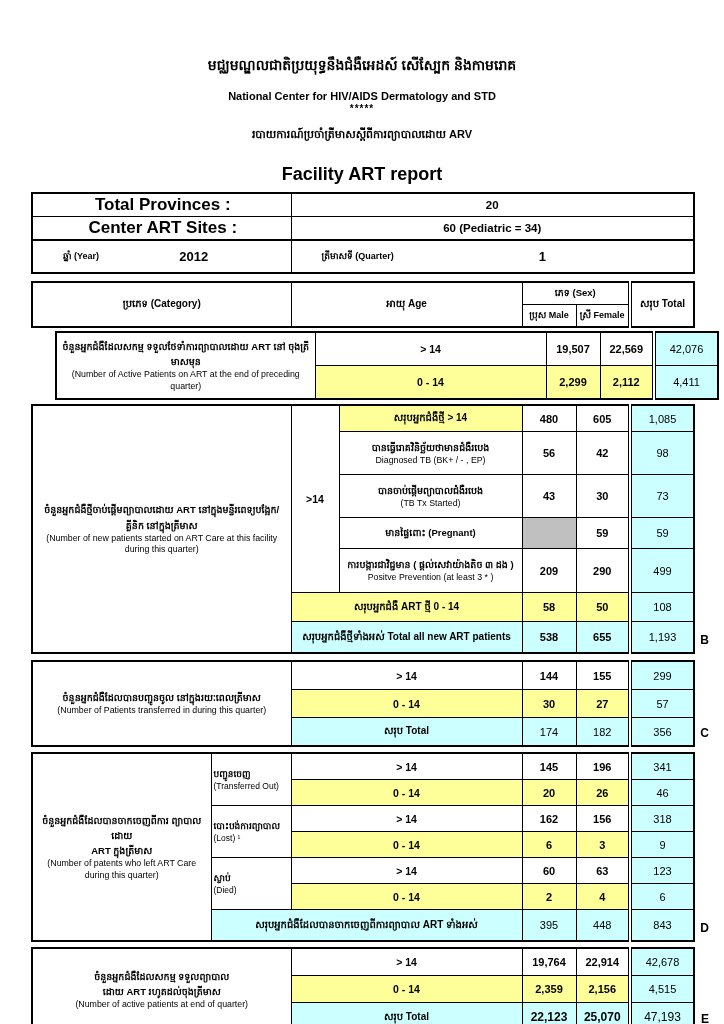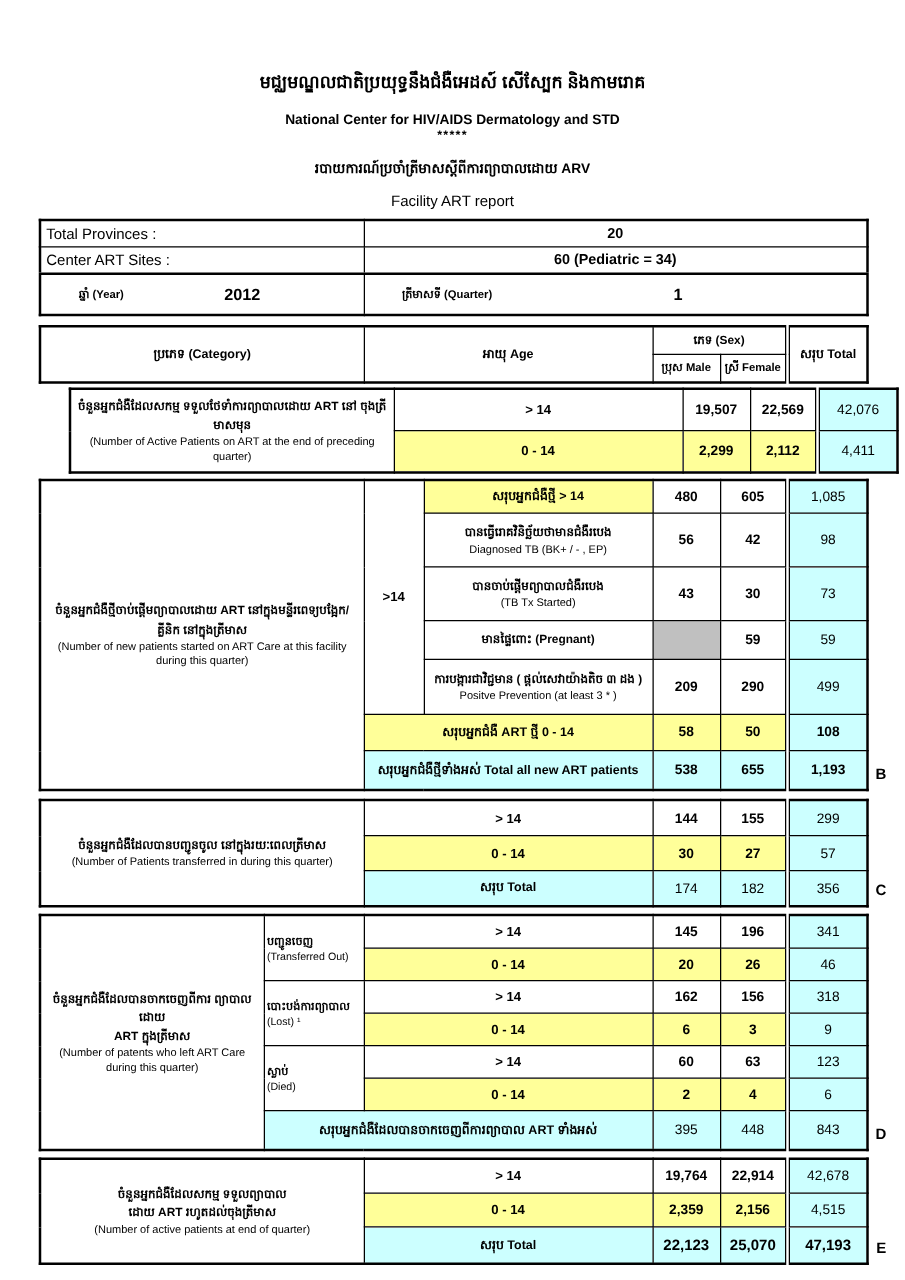--- a/index.html
+++ b/index.html
@@ -6,47 +6,47 @@
   .page{
     position:relative;width:724px;height:1024px;overflow:hidden;background:#ffffff;
     font-family:"Liberation Sans","DejaVu Sans",sans-serif;color:#000;
   }
   
   .hdr{padding-top:56px;text-align:center;}
   .hdr .km-title{font-size:14px;font-weight:bold;}
   .hdr .en-title{font-size:11px;font-weight:bold;margin-top:13px;}
   .hdr .stars{font-size:10px;font-weight:bold;letter-spacing:1px;margin-top:1px;}
   .hdr .km-sub{font-size:11px;font-weight:bold;margin-top:13px;}
-  .hdr .rep-title{font-size:12px;font-weight:normal;margin-top:11px;}
+  .hdr .rep-title{font-size:18px;font-weight:bold;margin-top:21px;}
   
   table{border-collapse:collapse;table-layout:fixed;width:662px;border:2px solid #000;}
   td{border:1px solid #000;vertical-align:middle;text-align:center;padding:1px 2px;font-size:11px;overflow:hidden;}
   .sec{position:relative;width:662px;margin-left:31px;}
   .marker{position:absolute;right:-16px;bottom:7px;font-weight:bold;font-size:12px;}
   
   .info td{height:18px;}
-  .info .lft{text-align:left;font-weight:normal;font-size:12px;padding-left:4px;}
+  .info .lft{text-align:center;font-weight:bold;font-size:17px;padding-left:4px;}
   .info .val{font-weight:bold;font-size:11.5px;}
   .info .yr td{height:29px;border-top:2px solid #000;}
   .flexcell{display:flex;align-items:center;}
   .flexcell .small{font-size:9px;font-weight:bold;padding-left:3px;white-space:nowrap;margin-left:25px;}
   .flexcell .big{flex:1;text-align:center;font-size:13px;font-weight:bold;}
   
   .mh td{font-weight:bold;font-size:10px;}
   
   .km{font-weight:bold;font-size:9.5px;line-height:1.6;display:block;}
   .en{font-weight:normal;font-size:8.8px;line-height:1.3;display:block;}
   .age{font-size:10.5px;font-weight:bold;}
   .num{font-weight:bold;}
   .plain{font-weight:normal;}
   .yel{background:#ffff99;}
   .cyn{background:#ccffff;margin-top:36px;}
   .gry{background:#c0c0c0;}
   .tot{border-left:4px double #000;background:#ccffff;font-weight:normal;}
-  .tot.b{font-weight:bold;}
+  .tot.b{font-weight:normal;}
   .subl{text-align:left;}
   .subl .km{font-size:9px;}
   .subl .en{font-size:8.5px;}
   .gap3{margin-top:3px;padding-left:24px;} .gap4{margin-top:4px;} .gap5{margin-top:5px;} .gap6{margin-top:6px;} .gap7{margin-top:7px;}
   .sumlbl{font-size:10px;font-weight:bold;}
 </style>
 </head>
 <body>
 
 <div class="page">

